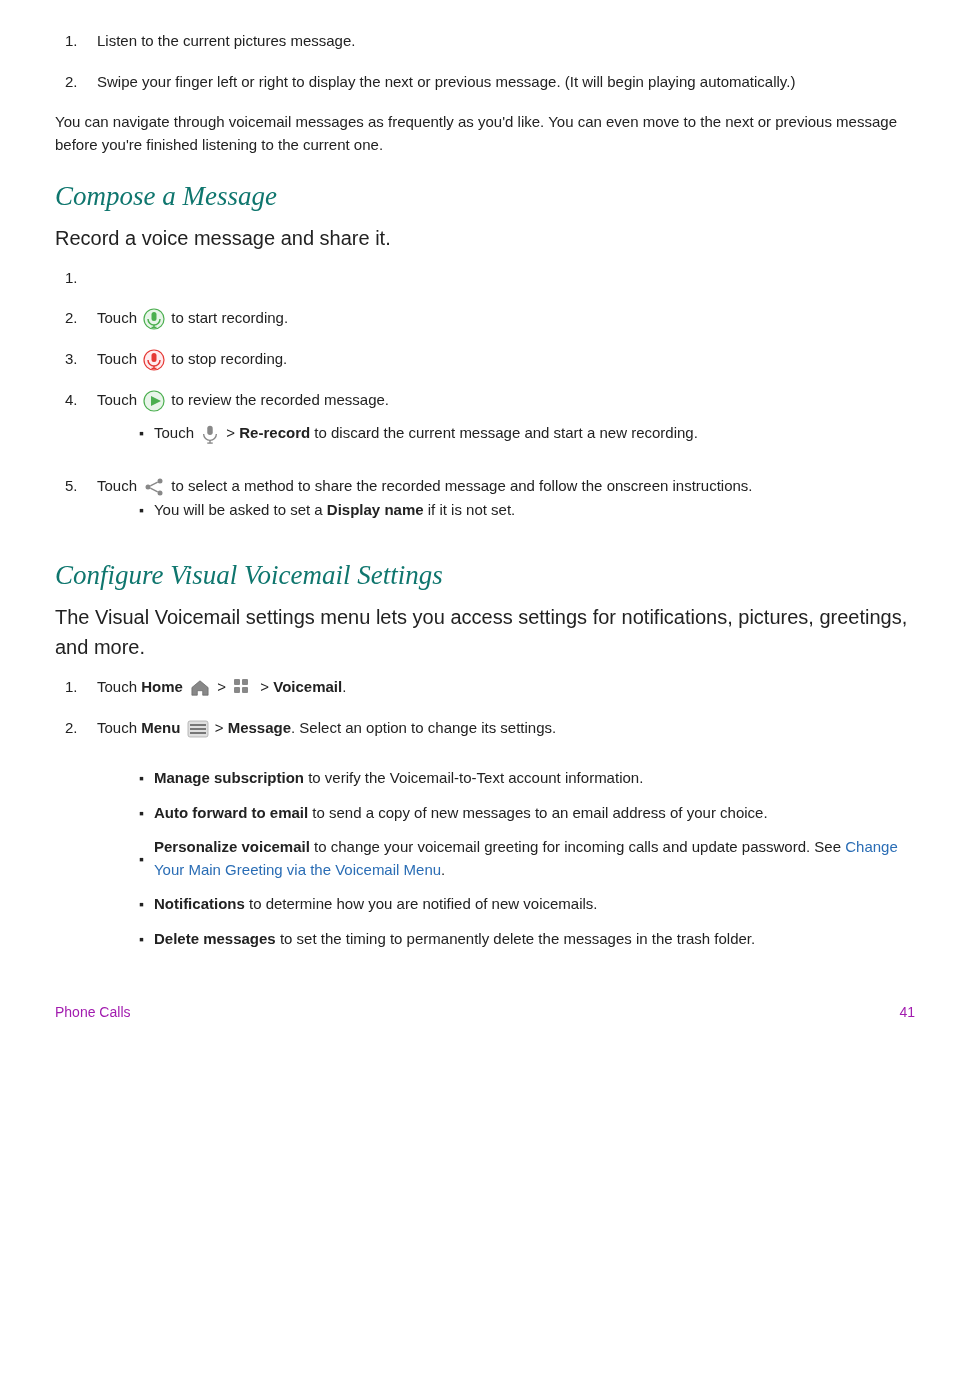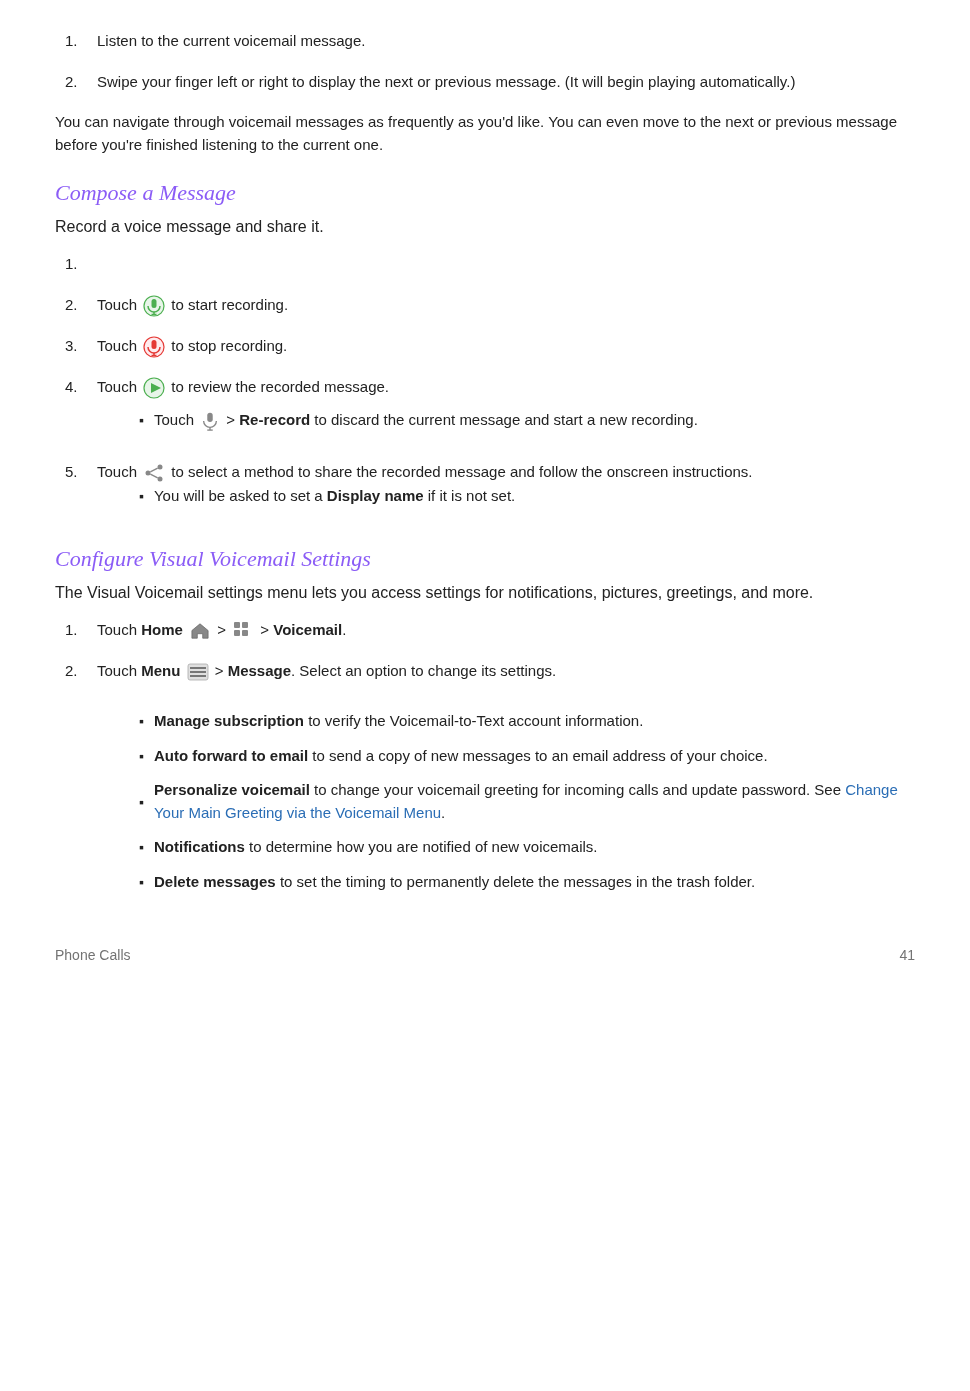--- a/index.html
+++ b/index.html
@@ -43,28 +43,28 @@
     .bullet-list li::before {
       content: '▪';
       margin-right: 10px;
       font-size: 14px;
       flex-shrink: 0;
       margin-top: 1px;
     }
     .section-title {
       font-family: 'Times New Roman', Times, serif;
       font-style: italic;
-      font-size: 22px;
-      color: #8b5cf6;
+      font-size: 27px;
+      color: #0f766e;
       margin-top: 20px;
       margin-bottom: 6px;
     }
     .section-subtitle {
       margin-bottom: 14px;
-      font-size: 16px;
+      font-size: 20px;
     }
     .icon-home {
       display: inline-block;
       width: 22px;
       height: 18px;
       vertical-align: middle;
       margin: 0 2px;
     }
     .icon-apps {
       display: inline-block;
@@ -117,33 +117,33 @@
     }
     .link-text {
       color: #2a6db5;
       text-decoration: none;
     }
     .page-footer {
       display: flex;
       justify-content: space-between;
       margin-top: 40px;
       font-size: 14px;
-      color: #737373;
+      color: #a21caf;
     }
     .para {
       margin-bottom: 14px;
     }
   </style>
 </head>
 <body>
 
 <ol class="numbered-list">
   <li>
     <span class="num">1.</span>
-    <span>Listen to the current voicemail message.</span>
+    <span>Listen to the current pictures message.</span>
   </li>
   <li>
     <span class="num">2.</span>
     <span>Swipe your finger left or right to display the next or previous message. (It will begin playing automatically.)</span>
   </li>
 </ol>
 
 <p class="para" style="margin-top:0; margin-bottom:20px;">You can navigate through voicemail messages as frequently as you'd like. You can even move to the next or previous message before you're finished listening to the current one.</p>
 
 <div class="section-title">Compose a Message</div>

